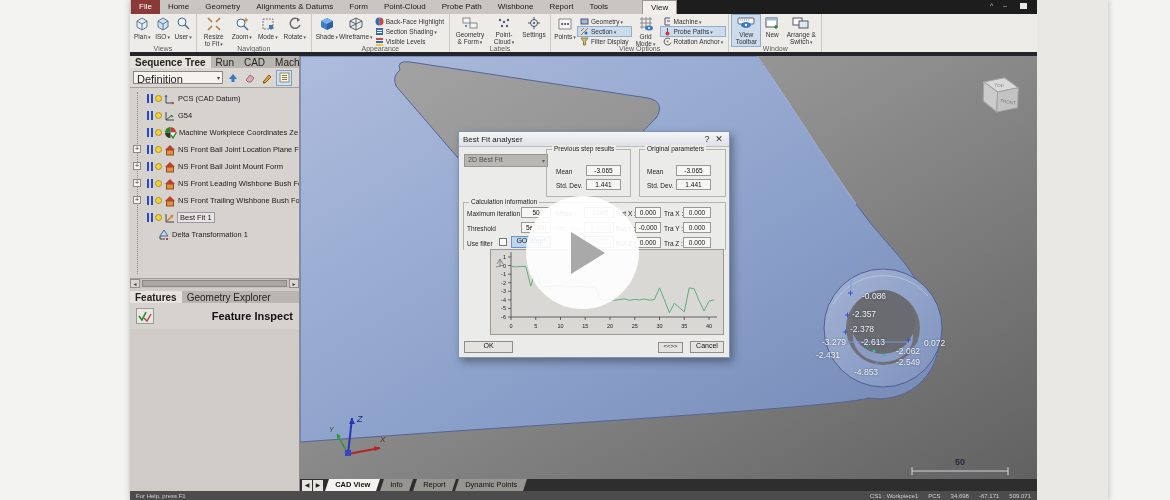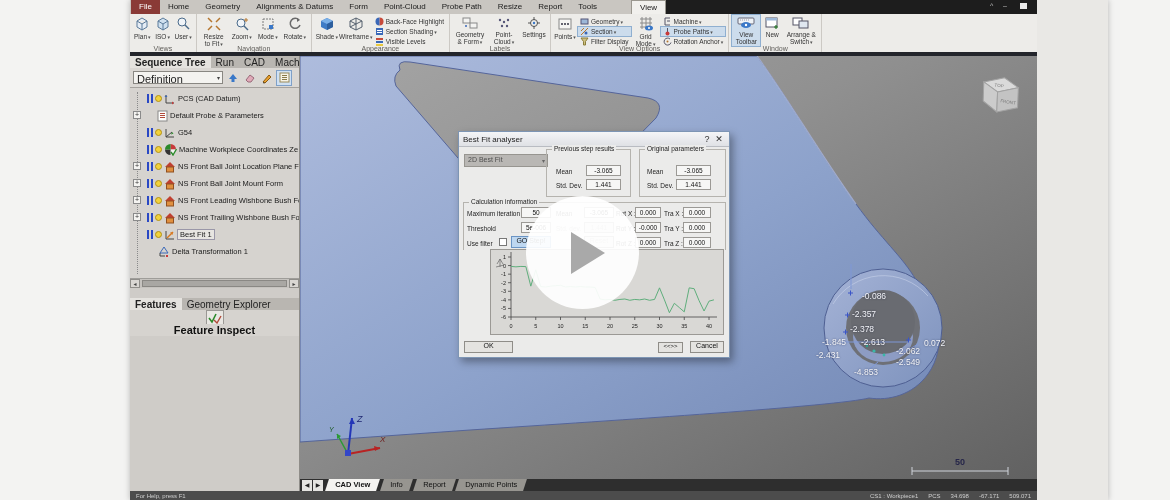--- a/index.html
+++ b/index.html
@@ -48,22 +48,22 @@
   .expander { position:absolute; left:3px; top:4px; width:8px; height:8px; background:#f4f3f0; border:1px solid #8a8a8a; font-size:7px; line-height:6px; text-align:center; color:#333; }
   .expander::before { content:"+"; }
   .st-run { width:6px; height:9px; background:linear-gradient(90deg,#2a48c4 0 2px,transparent 2px 4px,#2a48c4 4px 6px); flex:none; }
   .st-bulb { width:7px; height:7px; border-radius:50%; background:#f2d23c; border:1px solid #b39114; flex:none; }
   .ti { flex:none; }
 
   .tree-hscroll { height:10px; background:#c6c3bf; display:flex; align-items:center; border-top:1px solid #9f9d99; }
   .hs-btn { width:10px; height:9px; background:#dad7d3; border:1px solid #908e8a; font-size:6px; text-align:center; line-height:8px; color:#444; }
   .hs-thumb { flex:1; height:7px; margin:0 2px; background:#a9a7a3; border:1px solid #8a8884; }
 
-  .lp-bottom-tabs { display:flex; height:12px; background:#b9b6b1; margin-top:10px; }
-  .feature-row { height:26px; background:#d6d3cf; display:flex; align-items:center; padding:0 6px; justify-content:space-between;flex-direction:column; }
+  .lp-bottom-tabs { display:flex; height:12px; background:#b9b6b1; margin-top:3px; }
+  .feature-row { height:26px; background:#d6d3cf; display:flex; align-items:center; padding:0 6px; justify-content:space-between; }
   .feature-title { font-weight:bold; font-size:11px; color:#111; }
   .lp-fill { height:180px; background:#cfccc8; }
 
   
   .vp { position:absolute; left:170px; top:56px; width:737px; height:423px; background:linear-gradient(150deg,#a6a6a6 0%, #909090 40%, #757575 75%, #616161 100%); overflow:hidden; }
   .measure { position:absolute; color:#f3f4f8; font-size:8.5px; text-shadow:0 0 2px rgba(20,25,50,.6); white-space:nowrap; }
   .scale-label { position:absolute; color:#262649; font-size:9px; font-weight:bold; }
 
   
   .dialog { position:absolute; left:328px; top:131px; width:272px; height:227px; background:#ebebea; border:1px solid #7d95b4; box-shadow:3px 4px 8px rgba(0,0,0,.35); z-index:5; }
@@ -104,21 +104,21 @@
 
   <div class="topbar">
     <div class="tabstrip">
       <div class="tab file">File</div>
       <div class="tab">Home</div>
       <div class="tab">Geometry</div>
       <div class="tab">Alignments &amp; Datums</div>
       <div class="tab">Form</div>
       <div class="tab">Point-Cloud</div>
       <div class="tab">Probe Path</div>
-      <div class="tab">Resize</div>
+      <div class="tab">Wishbone</div>
       <div class="tab">Report</div>
       <div class="tab">Tools</div>
       <div class="tab active">View</div>
     </div>
     <span class="collapse-glyphs">^ –</span>
     <div class="win-dot"></div>
   </div>
 
   <div class="ribbon">
     <div class="rgroup">
@@ -380,28 +380,20 @@
     <div class="tree">
       <div class="trow">
         <span class="st-run"></span>
             <span class="st-bulb"></span>
         <svg class="ti" width="12" height="12">
               <path d="M2,10 V2 M2,10 H10" stroke="#444"></path>
               <path d="M2,2 l-1.5,2 h3 Z" fill="#3a68b8"></path>
               <path d="M10,10 l-2,-1.5 v3 Z" fill="#c83a3a"></path>
             </svg>
         <span class="tlabel">PCS (CAD Datum)</span>
-      </div>
-      <div class="trow">
-        <span class="expander"></span>
-        <svg class="ti" width="11" height="12" style="margin-left:10px">
-              <rect x="1" y="1" width="9" height="10" fill="#fdfdfb" stroke="#888"></rect>
-              <path d="M3,3.5 H8 M3,5.5 H8 M3,7.5 H8" stroke="#b04a3a"></path>
-            </svg>
-        <span class="tlabel">Default Probe &amp; Parameters</span>
       </div>
       <div class="trow">
         <span class="st-run"></span>
             <span class="st-bulb"></span>
         <svg class="ti" width="12" height="12">
               <path d="M2,10 V2 M2,10 H10 M2,10 L8,5" stroke="#444" fill="none"></path>
               <path d="M8,5 l-1,2.5 l2.5,-1 Z" fill="#2a8a2a"></path>
             </svg>
         <span class="tlabel">G54</span>
       </div>
@@ -535,21 +527,21 @@
         <path d="M548,237 h5 m-2.5,-2.5 v5"></path>
         <path d="M545,259 h5 m-2.5,-2.5 v5"></path>
         <path d="M543,276 h5 m-2.5,-2.5 v5"></path>
         <path d="M606,284 h5 m-2.5,-2.5 v5"></path>
       </g>
     </svg>
 
     <span class="measure" style="left:562px;top:235px">-0.086</span>
     <span class="measure" style="left:552px;top:253px">-2.357</span>
     <span class="measure" style="left:550px;top:268px">-2.378</span>
-    <span class="measure" style="left:522px;top:281px">-1.845</span>
+    <span class="measure" style="left:522px;top:281px">-3.279</span>
     <span class="measure" style="left:561px;top:281px">-2.613</span>
     <span class="measure" style="left:516px;top:294px">-2.431</span>
     <span class="measure" style="left:596px;top:290px">-2.062</span>
     <span class="measure" style="left:624px;top:282px">0.072</span>
     <span class="measure" style="left:596px;top:301px">-2.549</span>
     <span class="measure" style="left:554px;top:311px">-4.853</span>
 
     <svg width="52" height="48" style="position:absolute;left:672px;top:16px;transform:rotate(8deg);opacity:.85">
       <polygon points="10,12 30,5 45,13 25,20" fill="#e9e9e9" stroke="#a8a8a8"></polygon>
       <polygon points="10,12 25,20 27,40 12,31" fill="#d9d9d9" stroke="#a8a8a8"></polygon>

